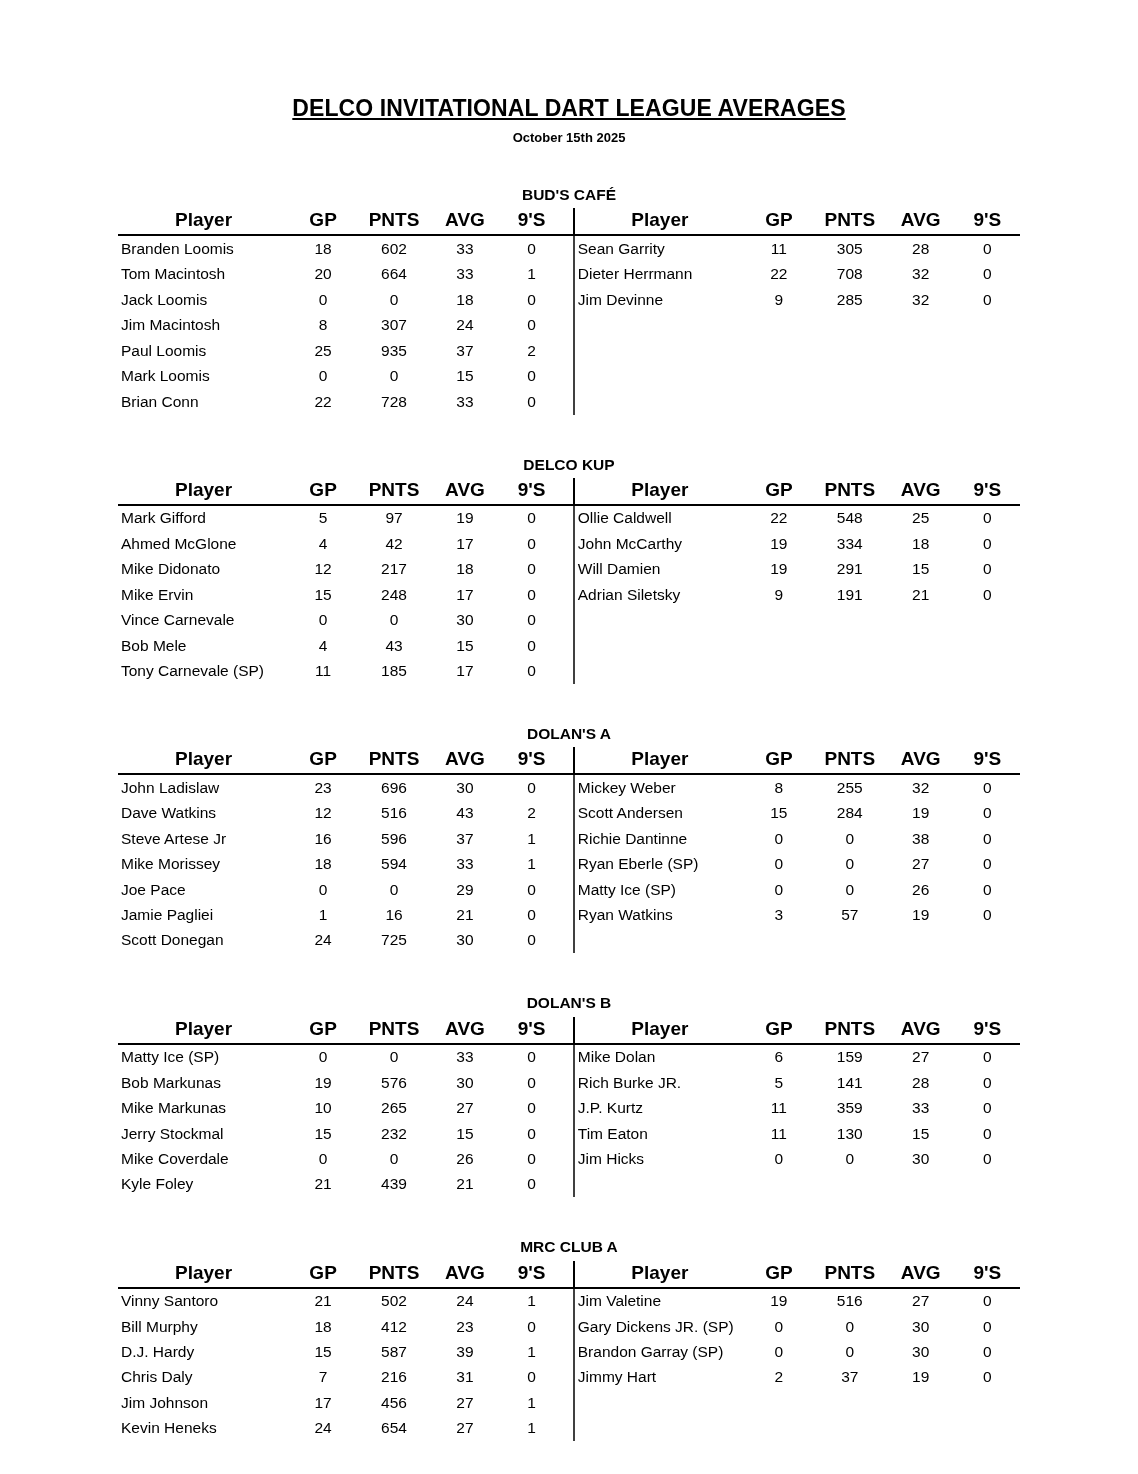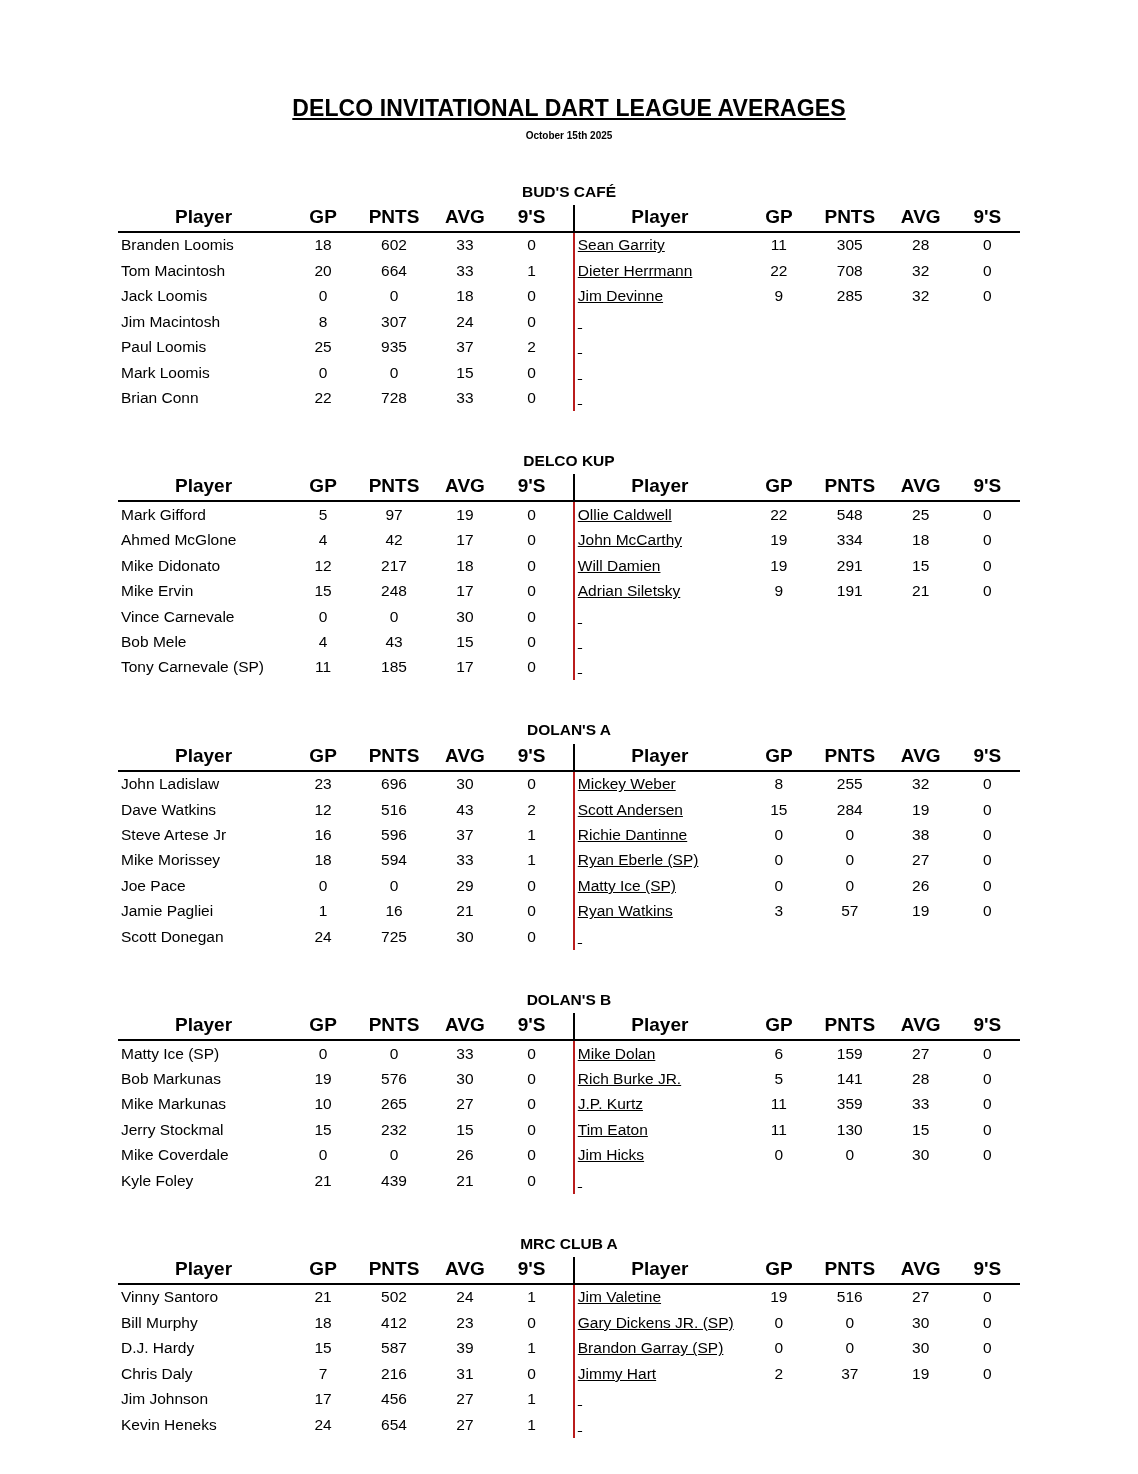--- a/index.html
+++ b/index.html
@@ -26,21 +26,21 @@
     text-align: center;
     font-size: 23px;
     font-weight: bold;
     text-decoration: underline;
     letter-spacing: 0.1px;
     margin: 0;
     line-height: 1.2;
   }
   .doc-date {
     text-align: center;
-    font-size: 10px;
+    font-size: 13px;
     font-weight: bold;
     margin: 7px 0 0 0;
     line-height: 1.2;
   }
   .team-block {
     margin-top: 40px;
   }
   .team-name {
     text-align: center;
     font-size: 15.5px;
@@ -80,22 +80,21 @@
     text-align: center;
     line-height: 1.45;
     vertical-align: top;
   }
   table.avg-table td.name {
     text-align: left;
     padding-left: 3px;
     white-space: nowrap;
   }
   table.avg-table td.divider {
-    border-left: 2px solid #b91c1c;
-    text-decoration: underline;
+    border-left: 2px solid #404040;
   }
   table.avg-table th.divider {
     border-left: 2px solid #000;
   }
 </style>
 </head>
 <body>
 
 <div class="page">
   <h1 class="doc-title">DELCO INVITATIONAL DART LEAGUE AVERAGES</h1>

